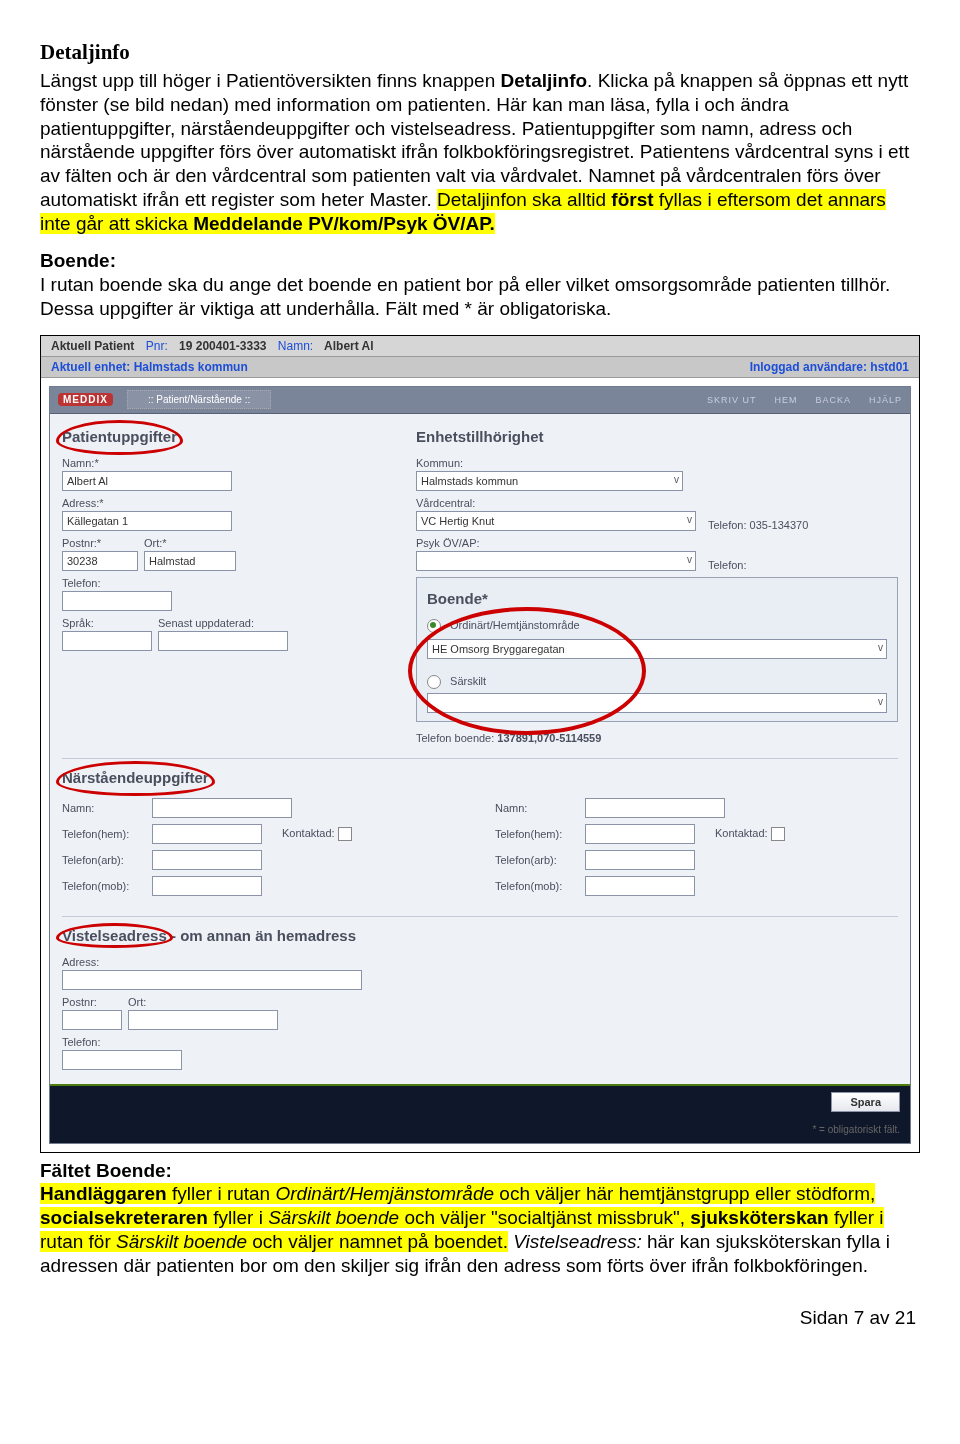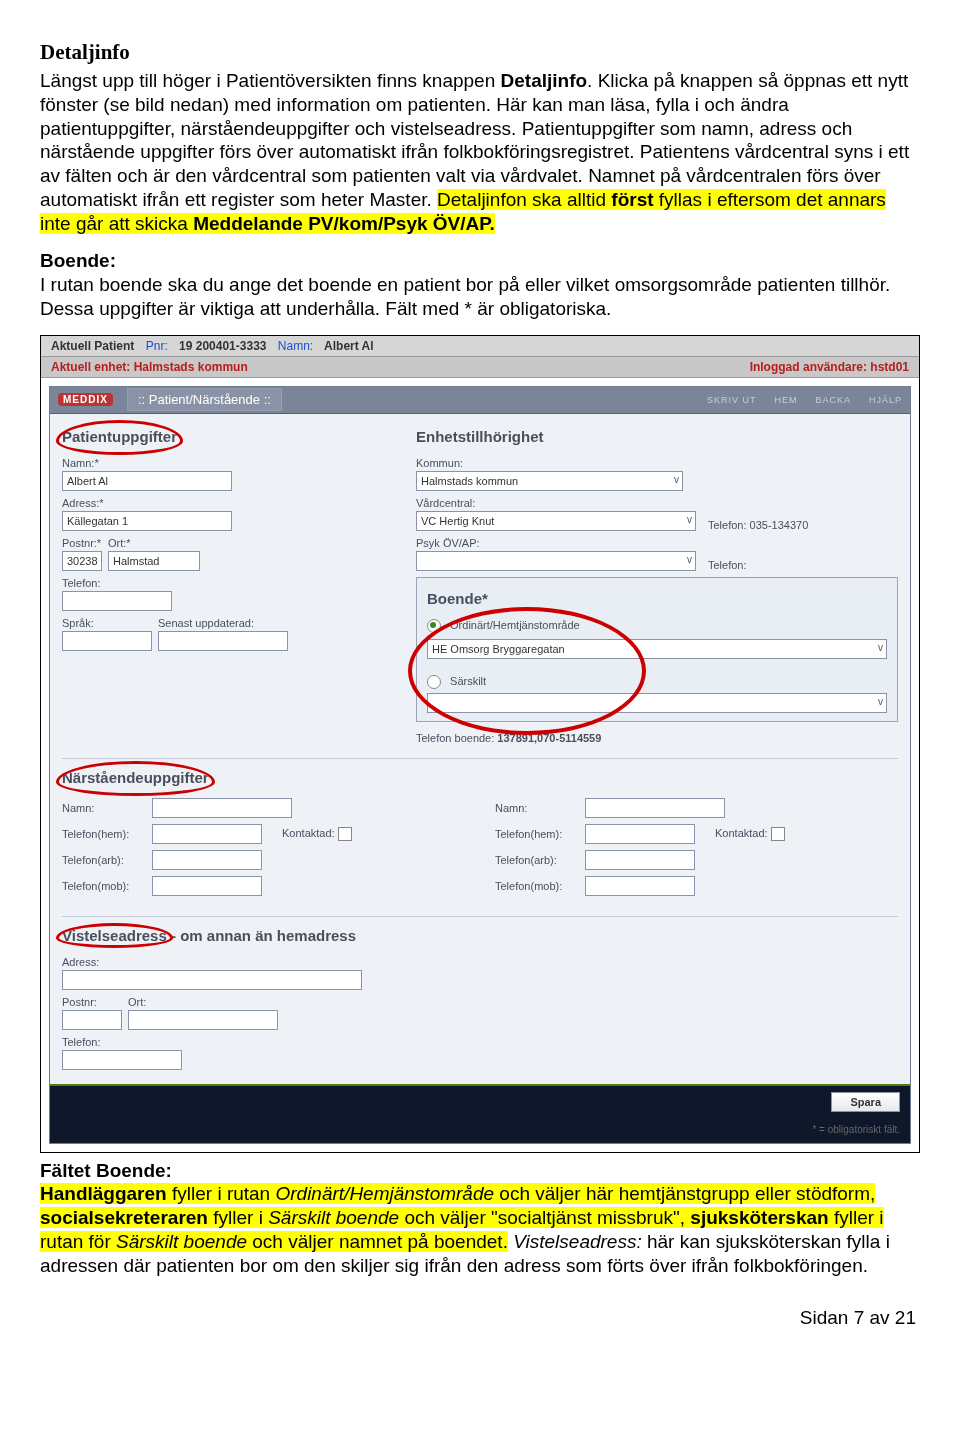--- a/index.html
+++ b/index.html
@@ -50,21 +50,21 @@
   .bar .pnr, .bar .namnlbl { font-weight: normal; margin: 0 8px; color:#1d4ed8; }
   .bar .nval { font-weight: bold; }
   .bar2 {
     background: #c8c8c8;
     border-bottom: 1px solid #999;
     font-size: 12px;
     font-weight: bold;
     padding: 3px 10px;
     display: flex;
     justify-content: space-between;
-    color:#b91c1c;
+    color:#1d4ed8;
   }
   .bar2 .right { font-weight: bold; }
 
   .content {
     background: #fff;
     padding: 8px;
   }
   .inner {
     border: 1px solid #717c8f;
     background: #eef1f6;
@@ -81,21 +81,21 @@
     color: #fff;
     font-size: 10px;
     padding: 0 8px;
   }
   .logo {
     background: #b33; color:#fff; font-weight:bold; font-size:10px;
     padding: 1px 5px; border-radius:4px; margin-right:14px;
     letter-spacing:1px;
   }
   .ttlbl {
-    background: #8a92a6; color:#fff; font-size:13px; padding: 3px 10px;
+    background: #8a92a6; color:#fff; font-size:10px; padding: 3px 20px;
     border: 1px dotted #aaa;
   }
   .topright {
     display:flex; gap:18px; color:#c8cde0; font-size:9px; letter-spacing:1px;
   }
   .topright span { cursor: pointer; }
 
   .form-area { padding: 10px 12px 14px 12px; font-size: 11px; color: #4a4f5e;}
   .cols { display:flex; gap: 14px; }
   .colL { flex: 0 0 340px; }
@@ -213,21 +213,21 @@
 
               <label class="fld">Namn:*</label>
               <input class="txt" style="width: 170px;" value="Albert Al">
 
               <label class="fld">Adress:*</label>
               <input class="txt" style="width: 170px;" value="Källegatan 1">
 
               <div class="row">
                 <div>
                   <label class="fld">Postnr:*</label>
-                  <input class="txt" style="width: 40px;" value="30238">
+                  <input class="txt" style="width: 76px;" value="30238">
                 </div>
                 <div>
                   <label class="fld">Ort:*</label>
                   <input class="txt" style="width: 92px;" value="Halmstad">
                 </div>
               </div>
 
               <label class="fld">Telefon:</label>
               <input class="txt" style="width: 110px;">
 

